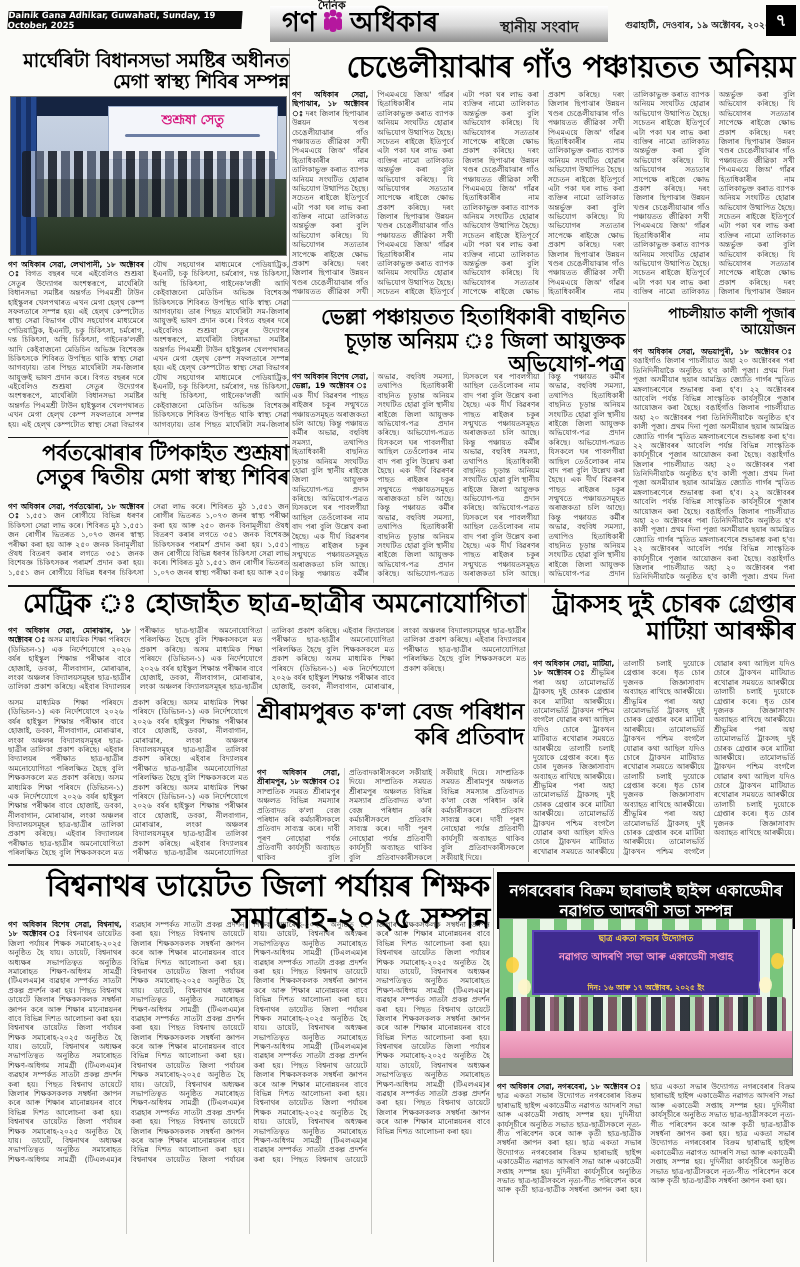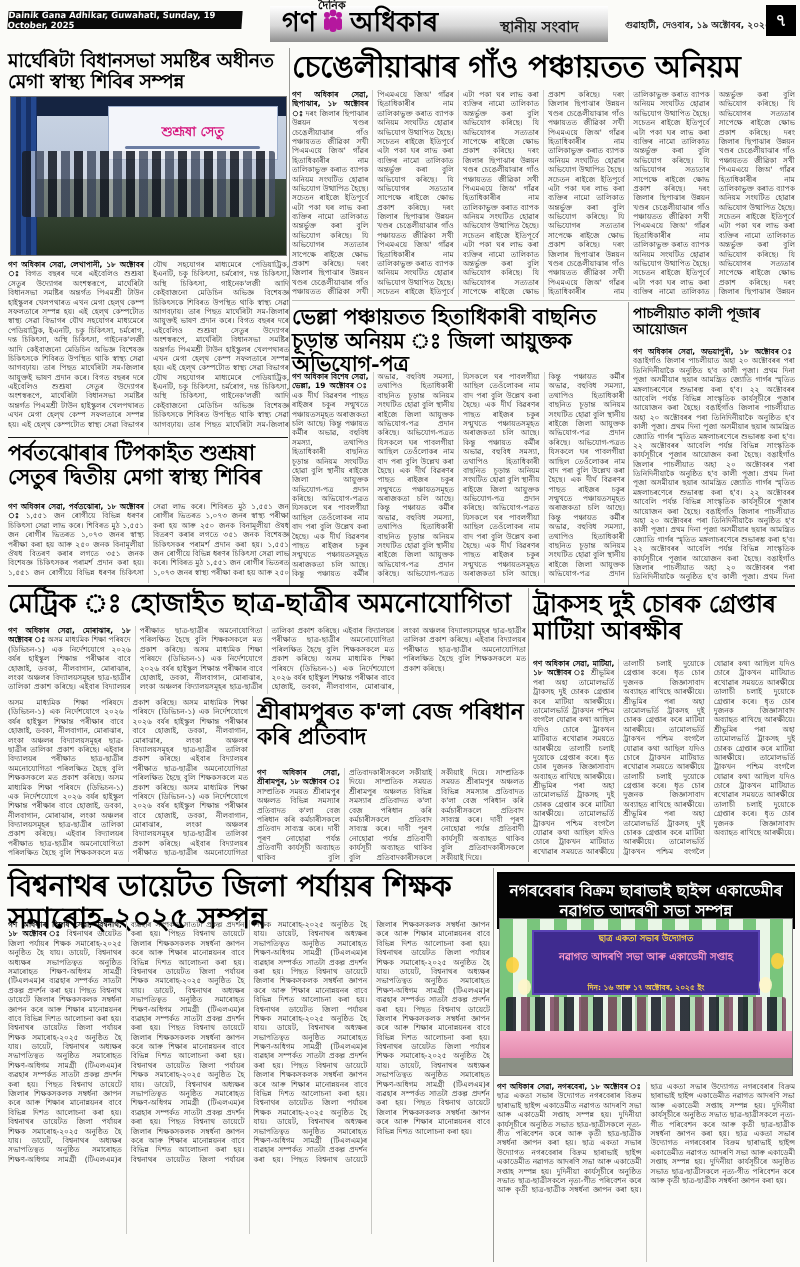--- a/index.html
+++ b/index.html
@@ -18,35 +18,35 @@
     font-family:"DejaVu Serif",serif; font-weight:bold; font-size:27px; color:#000; line-height:1; }
   .section-label { position:absolute; left:500px; top:15px; font-size:15px; font-weight:bold;
     color:#1a1a1a; font-family:"DejaVu Serif",serif; }
   .header-date { position:absolute; left:625px; top:18px; font-size:9px; font-weight:bold; color:#222; }
   .page-num-box { position:absolute; left:766px; top:5px; width:30px; height:31px; background:#000;
     color:#fff; font-size:17px; font-weight:bold; display:flex; align-items:center; justify-content:center;
     font-family:"DejaVu Serif",serif; }
 
   
   .headline { position:absolute; font-family:"DejaVu Serif",serif; font-weight:bold; color:#000;
-    text-align:left; line-height:1.12; letter-spacing:-0.3px; }
+    text-align:right; line-height:1.12; letter-spacing:-0.3px; }
   .body-text { position:absolute; font-size:7.4px; line-height:1.27; text-align:justify; color:#161616;
     overflow:hidden; column-gap:9px; column-rule:1px solid #c8c8c4; }
   .byline { font-weight:bold; color:#000; }
 
   .hline { position:absolute; background:#1a1a1a; height:1px; }
   .vline { position:absolute; background:#9a9a96; width:1px; }
 
   
   .photo { position:absolute; border:1px solid #777; overflow:hidden; }
   .photo1 { background:linear-gradient(#152441 0%, #152441 12%, #c7d2e2 12%, #b9c6da 52%, #3c4b3f 52%, #31402f 78%, #23301f 100%); }
   .photo1 .curtain { position:absolute; left:0; top:0; width:26px; height:100%;
     background:repeating-linear-gradient(90deg,#24488f 0 5px,#173066 5px 10px); }
   .photo1 .banner { position:absolute; right:8px; top:9px; width:62%; height:34%; background:#f3f5fa;
-    border:1px solid #9fb0cd; display:flex; flex-direction:column; align-items:center; padding-top:15px; }
+    border:1px solid #9fb0cd; display:flex; flex-direction:column; align-items:center; padding-top:3px; }
   .photo1 .banner-text { color:#d6177e; font-weight:bold; font-size:13px; font-family:"DejaVu Serif",serif; }
   .photo1 .banner-sub { margin-top:3px; width:80%; height:3px; background:#6b7da3; border-radius:2px; }
   .photo1 .people { position:absolute; left:4%; top:34%; width:92%; height:42%;
     background:repeating-linear-gradient(90deg, rgba(25,30,40,.88) 0 9px, rgba(230,232,238,.55) 9px 13px,
       rgba(70,80,100,.85) 13px 22px, rgba(200,205,215,.4) 22px 26px); border-radius:3px; }
   .photo2 { background:repeating-linear-gradient(90deg,#79c57c 0 13px,#e9f6e6 13px 27px); }
   .photo2 .banner2 { position:absolute; left:11%; top:7%; width:78%; height:42%; background:#3f2b8f;
     border:2px solid #5a43b5; display:flex; flex-direction:column; align-items:center; justify-content:center;
     gap:3px; text-align:center; padding:20px; }
   .photo2 .b2-line1 { color:#ffd94d; font-size:8.5px; font-weight:bold; }

